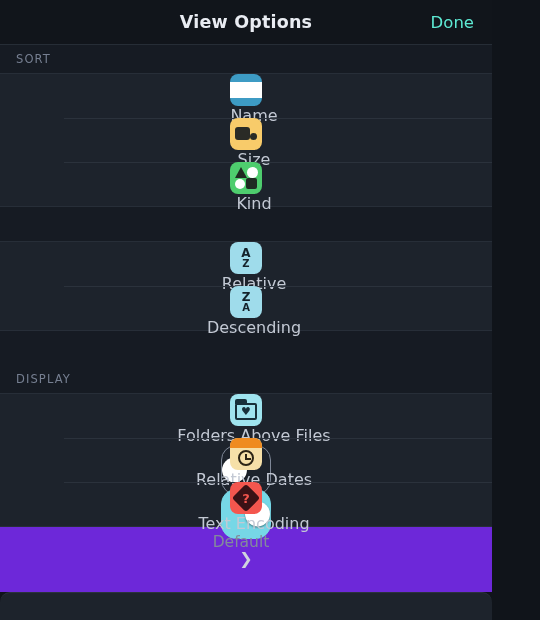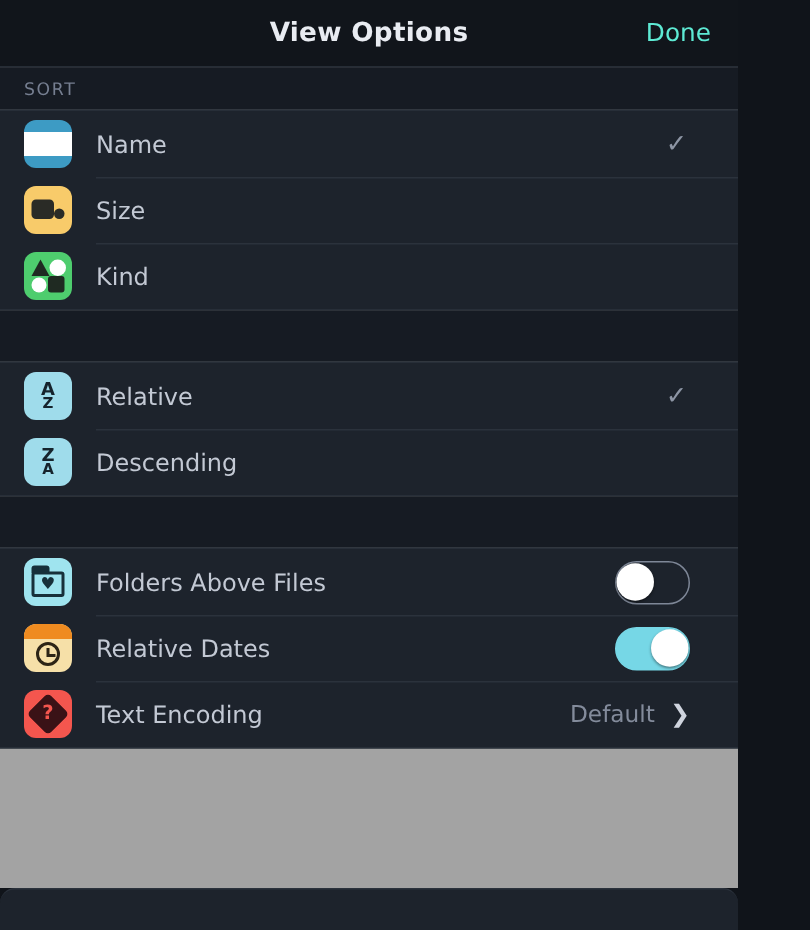--- a/index.html
+++ b/index.html
@@ -41,21 +41,21 @@
     transform: translateY(-50%);
     font-size: 16.5px;
     color: #5eead4;
     cursor: pointer;
   }
 
   
   .body {
     flex: 1 1 auto;
     overflow: hidden;
-    background: #a3a3a3;
+    background: #6d28d9;
   }
 
   
   .section-header {
     height: 28px;
     display: flex;
     align-items: center;
     padding-left: 16px;
     font-size: 11.5px;
     letter-spacing: 1.1px;
@@ -75,23 +75,24 @@
     height: 34px;
   }
   .gap.tall { height: 34px; }
 
   
   .row {
     height: 44px;
     display: flex;
     align-items: center;
     padding-left: 16px;
-    padding-right: 32px;
+    padding-right: 16px;
     position: relative;
     cursor: pointer;
+    flex-direction: column;
   }
   .row + .row::before {
     content: "";
     position: absolute;
     left: 64px; right: 0; top: 0;
     height: 1px;
     background: #2b323c;
   }
   .row-icon {
     width: 32px; height: 32px;
@@ -405,20 +406,21 @@
           <div class="l2">A</div>
         </div>
         <div class="row-label">Descending</div>
         <div class="row-check"></div>
       </div>
 
     </div>
 
     <div class="gap tall"></div>
 
+    <div class="section-header">DISPLAY</div>
     <div class="group">
 
       <div class="row">
         <div class="row-icon ic-folder">
           <div class="ftab"></div>
           <div class="fbody"></div>
           <div class="heart">♥</div>
         </div>
         <div class="row-label">Folders Above Files</div>
         <div class="toggle off">

